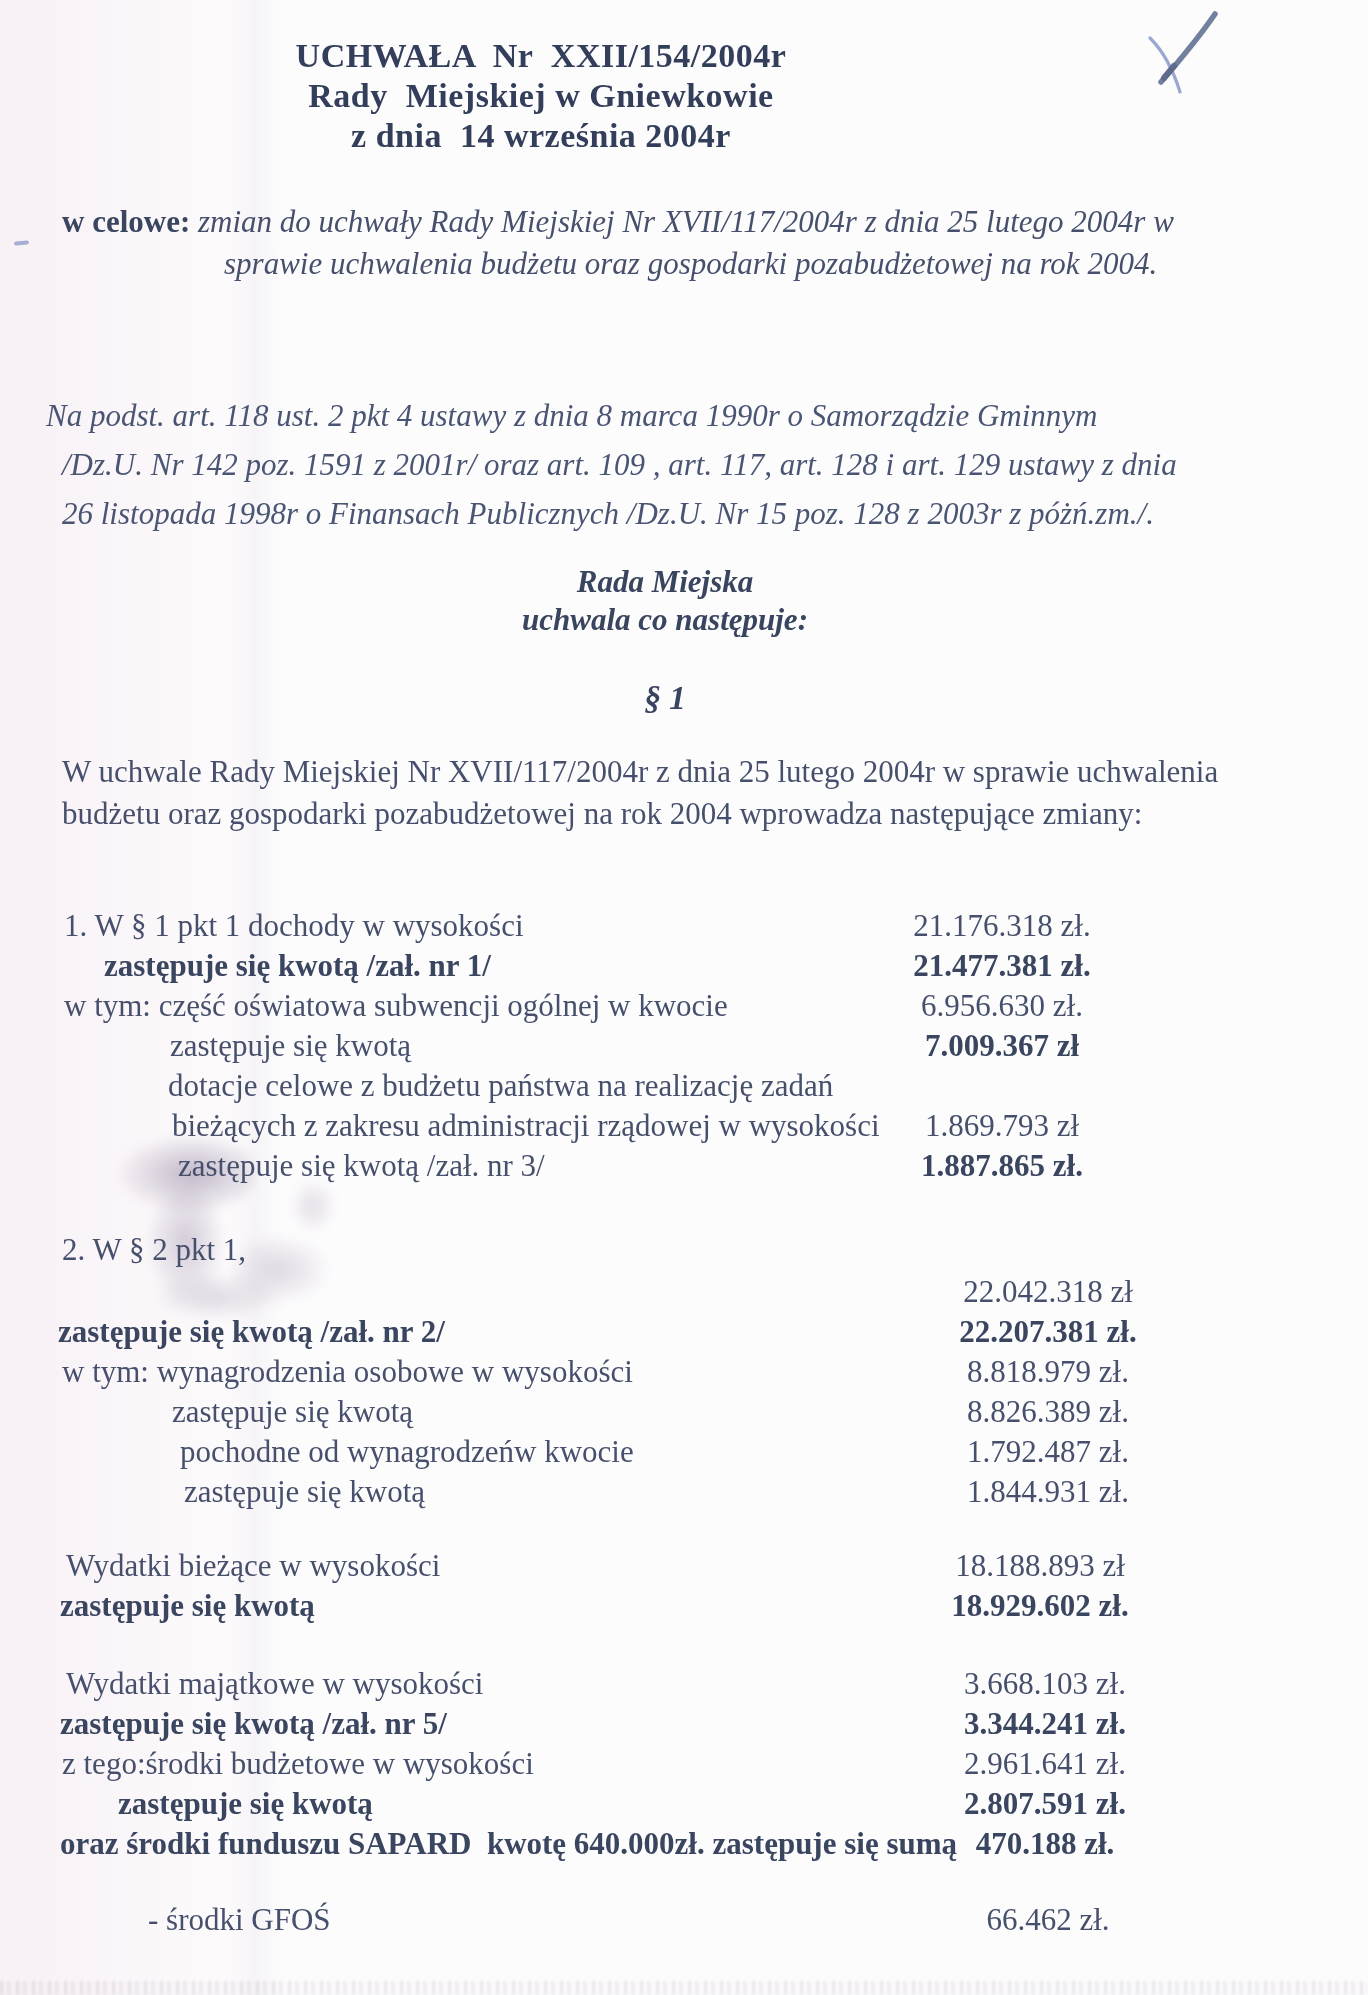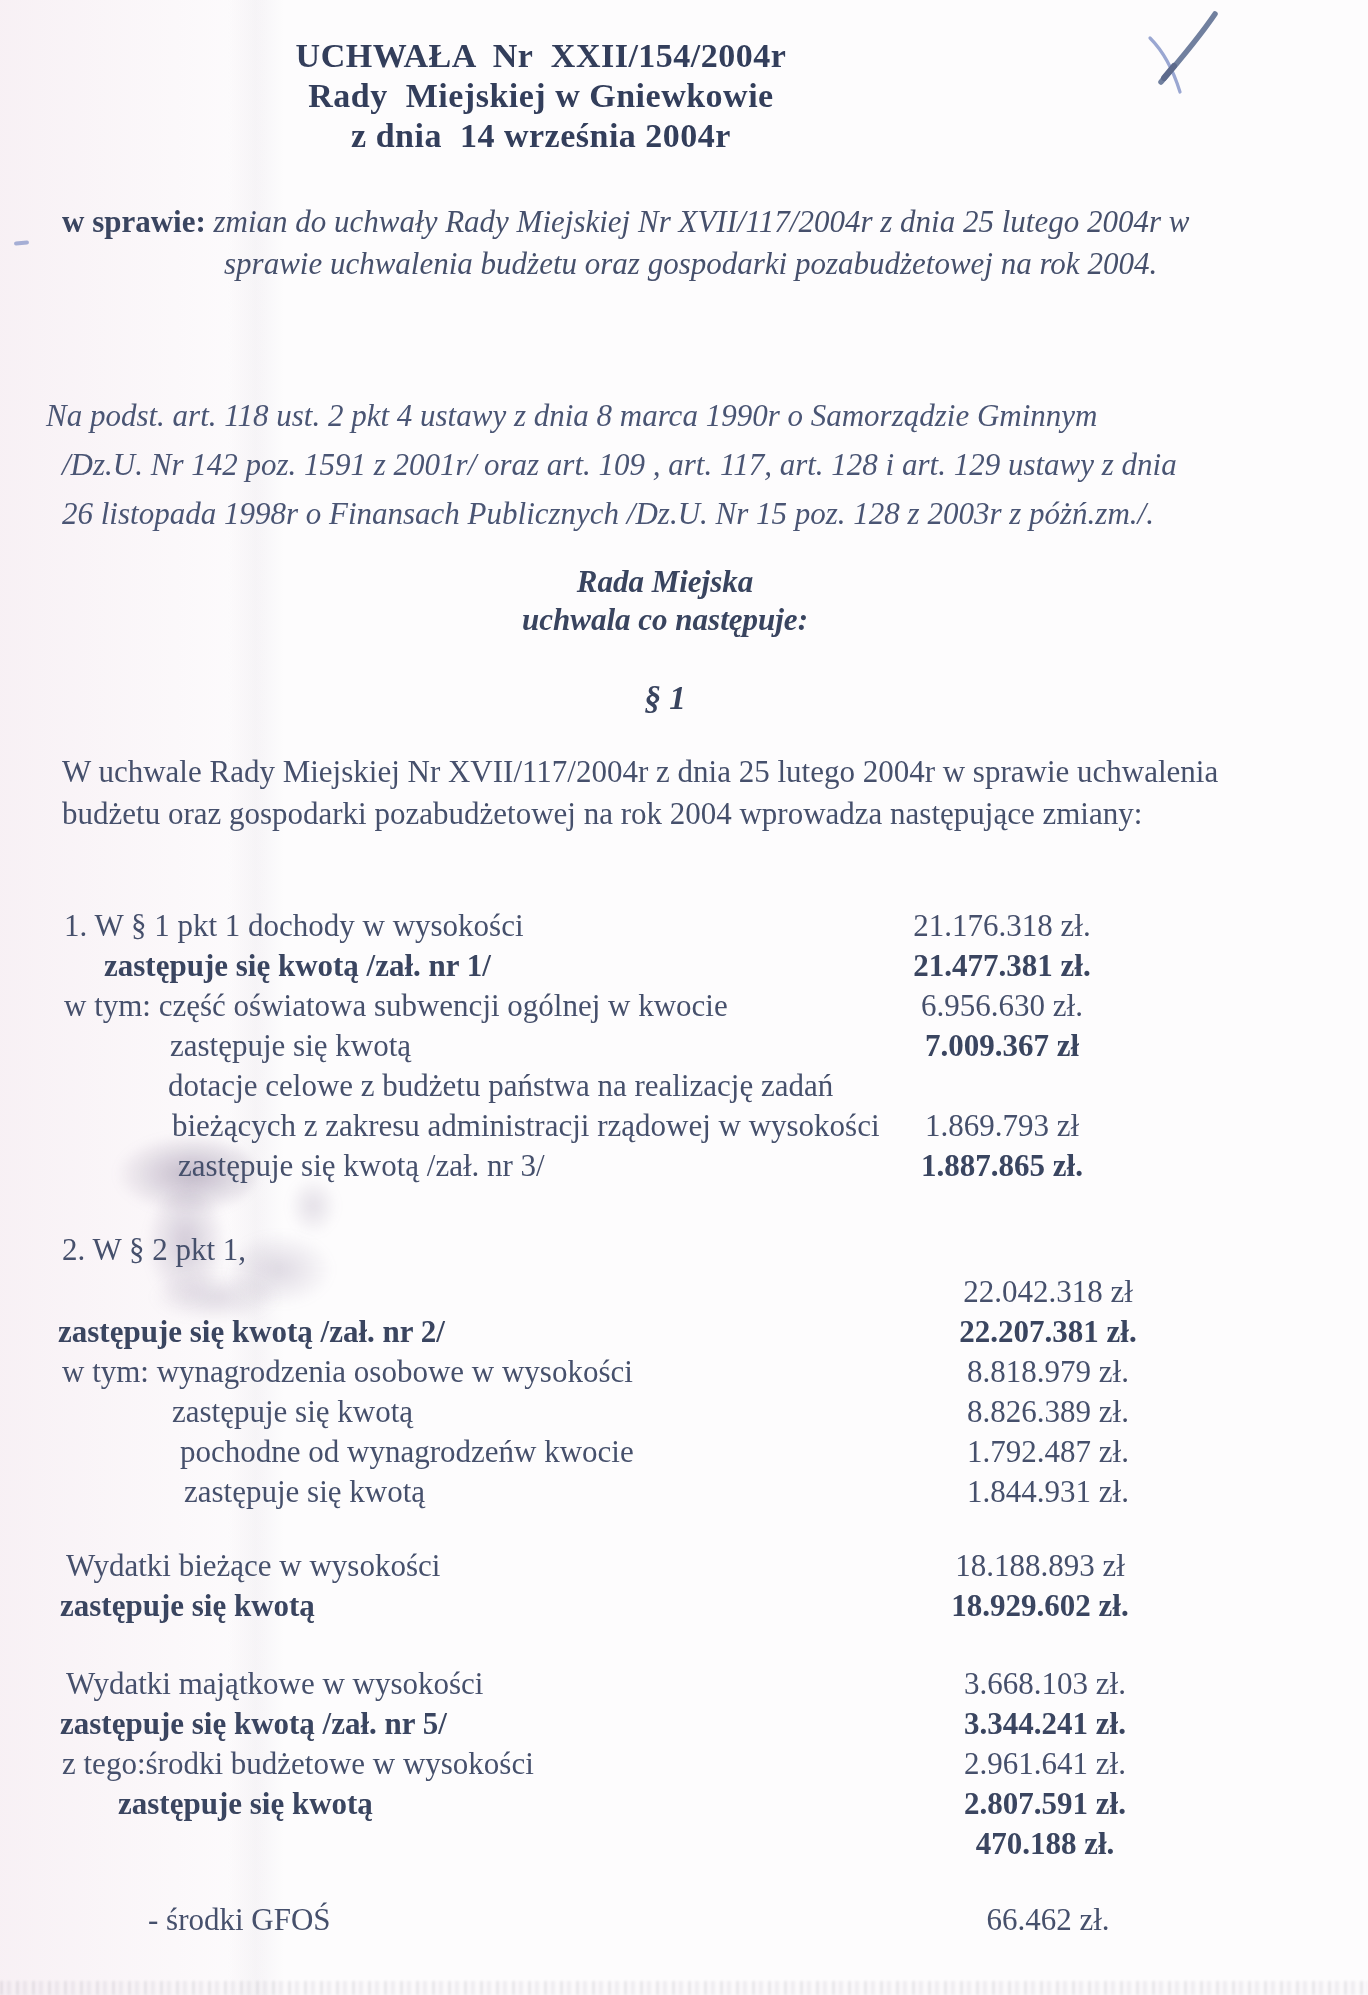--- a/index.html
+++ b/index.html
@@ -102,21 +102,21 @@
   <div class="smudge sm3"></div>
   <div class="smudge sm4"></div>
   <div class="smudge sm5"></div>
 
   <div class="header-block">
     <div>UCHWAŁA  Nr  XXII/154/2004r</div>
     <div>Rady  Miejskiej w Gniewkowie</div>
     <div>z dnia  14 września 2004r</div>
   </div>
 
-  <div class="txt subject-l1"><span class="lead">w sprawie: </span><span class="rest">zmian do uchwały Rady Miejskiej Nr XVII/117/2004r z dnia 25 lutego 2004r w</span></div>
+  <div class="txt subject-l1"><span class="lead">w celowe: </span><span class="rest">zmian do uchwały Rady Miejskiej Nr XVII/117/2004r z dnia 25 lutego 2004r w</span></div>
   <div class="txt subject-l2">sprawie uchwalenia budżetu oraz gospodarki pozabudżetowej na rok 2004.</div>
 
   <div class="txt legal legal-l1">Na podst. art. 118 ust. 2 pkt 4 ustawy z dnia 8 marca 1990r o Samorządzie Gminnym</div>
   <div class="txt legal legal-l2">/Dz.U. Nr 142 poz. 1591 z 2001r/ oraz art. 109 , art. 117, art. 128 i art. 129 ustawy z dnia</div>
   <div class="txt legal legal-l3">26 listopada 1998r o Finansach Publicznych /Dz.U. Nr 15 poz. 128 z 2003r z póżń.zm./.</div>
 
   <div class="center-block res-l1">Rada Miejska</div>
   <div class="center-block res-l2">uchwala co następuje:</div>
 
   <div class="center-block par-heading">§ 1</div>
@@ -197,20 +197,21 @@
     </div>
   <div class="row" style="top:1710px">
       <span class="lbl" style="left:62px">z tego:środki budżetowe w wysokości</span>
       <span class="amt" style="left:885px">2.961.641 zł.</span>
     </div>
   <div class="row" style="top:1750px">
       <span class="lbl b" style="left:118px">zastępuje się kwotą</span>
       <span class="amt b" style="left:885px">2.807.591 zł.</span>
     </div>
   <div class="row" style="top:1790px">
+      <span class="lbl b" style="left:60px">oraz środki funduszu SAPARD  kwotę 640.000zł. zastępuje się sumą</span>
       <span class="amt b" style="left:885px">470.188 zł.</span>
     </div>
 
   <div class="row" style="top:1866px">
       <span class="lbl" style="left:148px">- środki GFOŚ</span>
       <span class="amt" style="left:888px">66.462 zł.</span>
     </div>
 
 </div>
 

